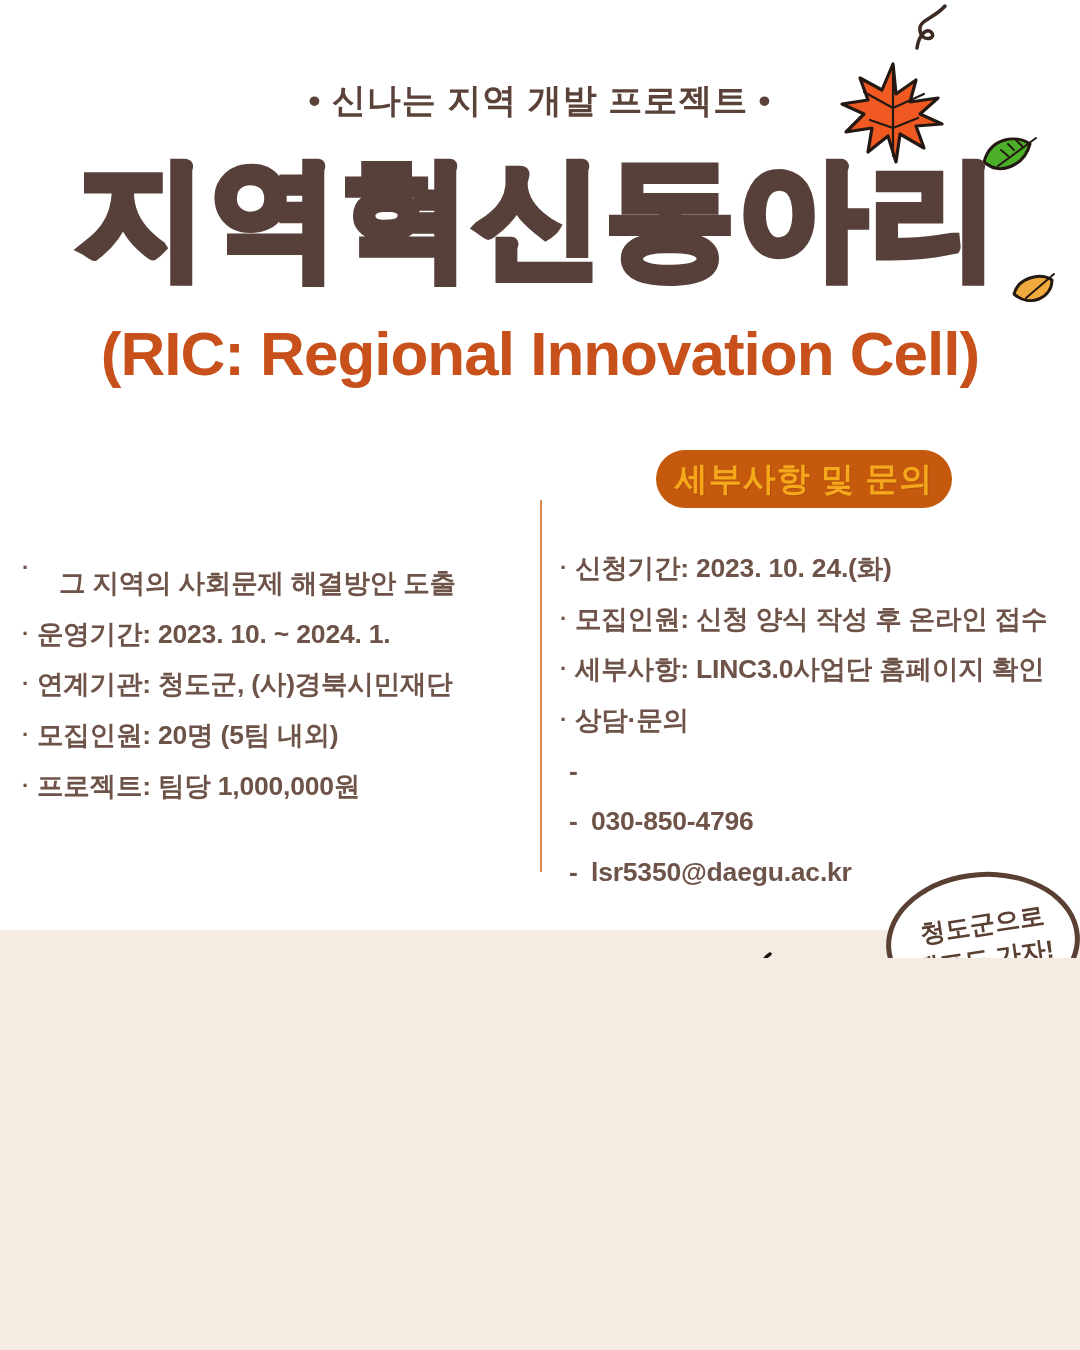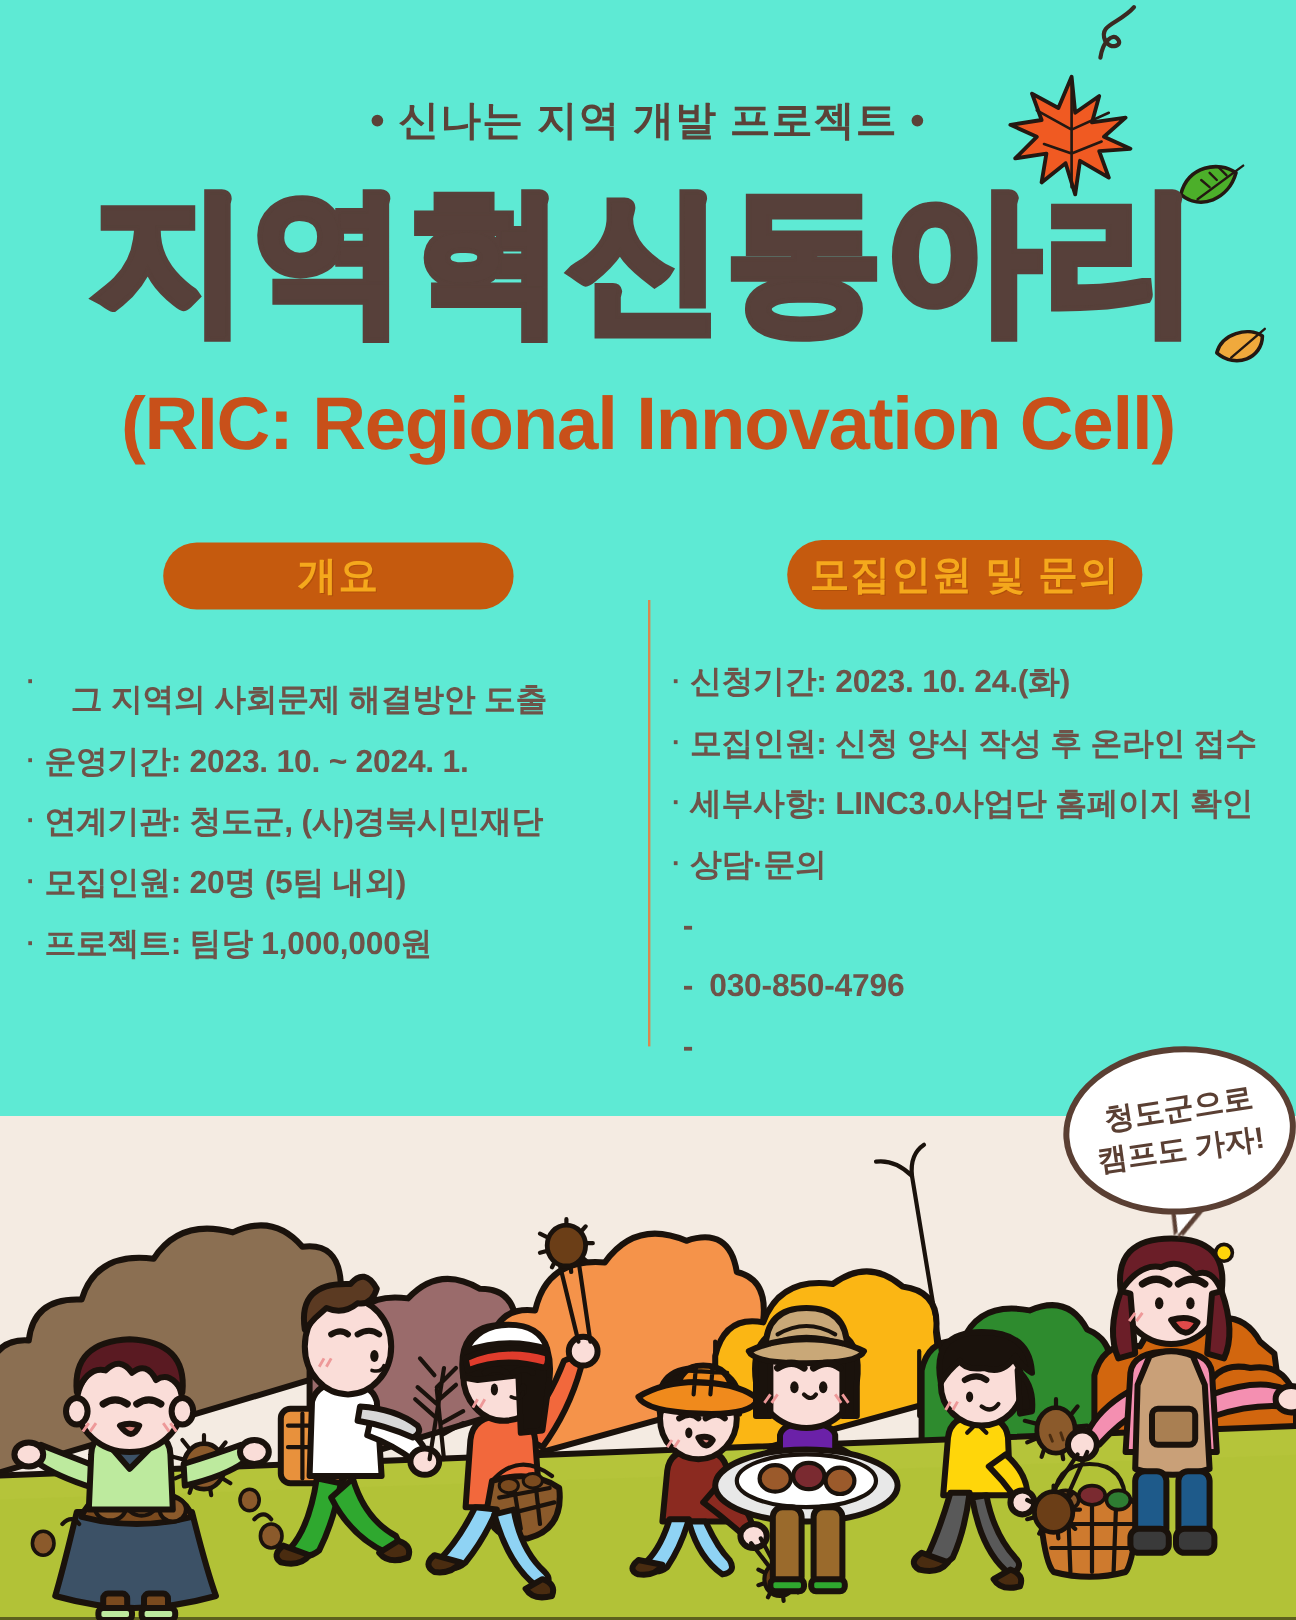--- a/index.html
+++ b/index.html
@@ -2,21 +2,21 @@
 <html><head>
 <meta charset="utf-8">
 <style>
   html,body{margin:0;padding:0;}
   body{
     width:1080px;height:1350px;
     background:#F4EBE2;
     font-family:"Liberation Sans","DejaVu Sans",sans-serif;
     overflow:hidden;position:relative;
   }
-  #poster{position:absolute;inset:0;width:1080px;height:1350px;overflow:hidden;background:#5eead4;}
+  #poster{position:absolute;inset:0;width:1080px;height:958px;overflow:hidden;background:#ffffff;}
 
   
   .deco{position:absolute;}
   #leaf-maple{left:838px;top:58px;}
   #leaf-green{left:978px;top:132px;}
   #leaf-amber{left:1010px;top:270px;}
   #squiggle{left:905px;top:4px;}
 
   
   #tagline{
@@ -127,22 +127,21 @@
     <svg width="48" height="40" viewBox="0 0 48 40">
       <path d="M4 24 C 8 8, 30 2, 42 10 C 42 28, 20 38, 4 24 Z" fill="#F0A93C" stroke="#241812" stroke-width="3" stroke-linejoin="round"></path>
       <path d="M44 4 L16 28" fill="none" stroke="#241812" stroke-width="2" stroke-linecap="round"></path>
     </svg>
   </div>
 
   <div id="tagline">• 신나는 지역 개발 프로젝트 •</div>
   <div id="main-title">지역혁신동아리</div>
   <div id="subtitle">(RIC: Regional Innovation Cell)</div>
 
-  <div class="badge" id="badge-overview">개요</div>
-  <div class="badge" id="badge-apply">모집인원 및 문의</div>
+  <div class="badge" id="badge-apply">세부사항 및 문의</div>
 
   <div id="divider"></div>
 
   <div class="col" id="col-left">
 
     <div class="li">
       <span class="bul">·</span>
       <span class="txt">
         <span class="ln ind">그 지역의 사회문제 해결방안 도출</span>
       </span>
@@ -211,20 +210,21 @@
       <span class="dash">-</span>
     </div>
 
     <div class="sub">
       <span class="dash">-</span>
       <span>030-850-4796</span>
     </div>
 
     <div class="sub">
       <span class="dash">-</span>
+      <span>lsr5350@daegu.ac.kr</span>
     </div>
   </div>
 
   <div id="speech-tail"></div>
   <div id="speech-bubble">
     <span class="sl1">청도군으로</span>
     <span class="sl2">캠프도 가자!</span>
   </div>
 
   <div id="illustration">

